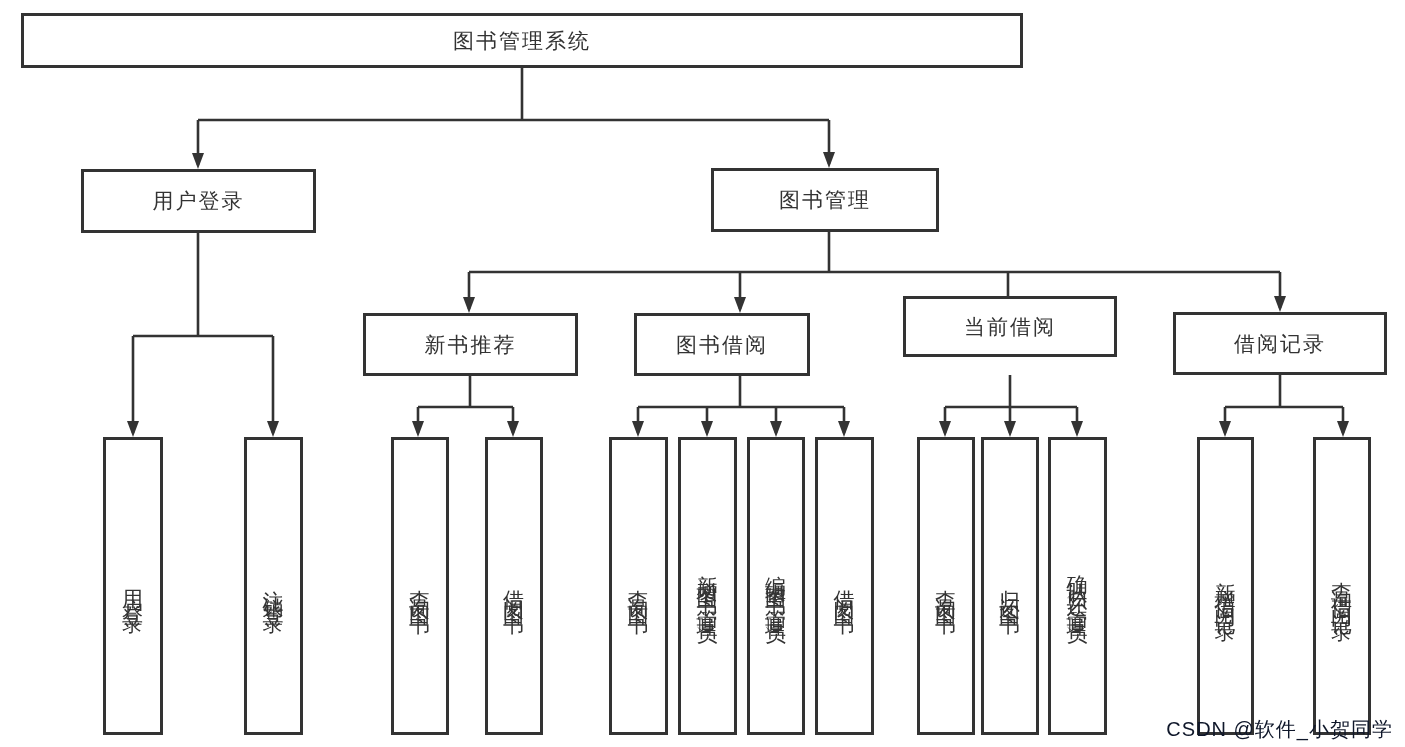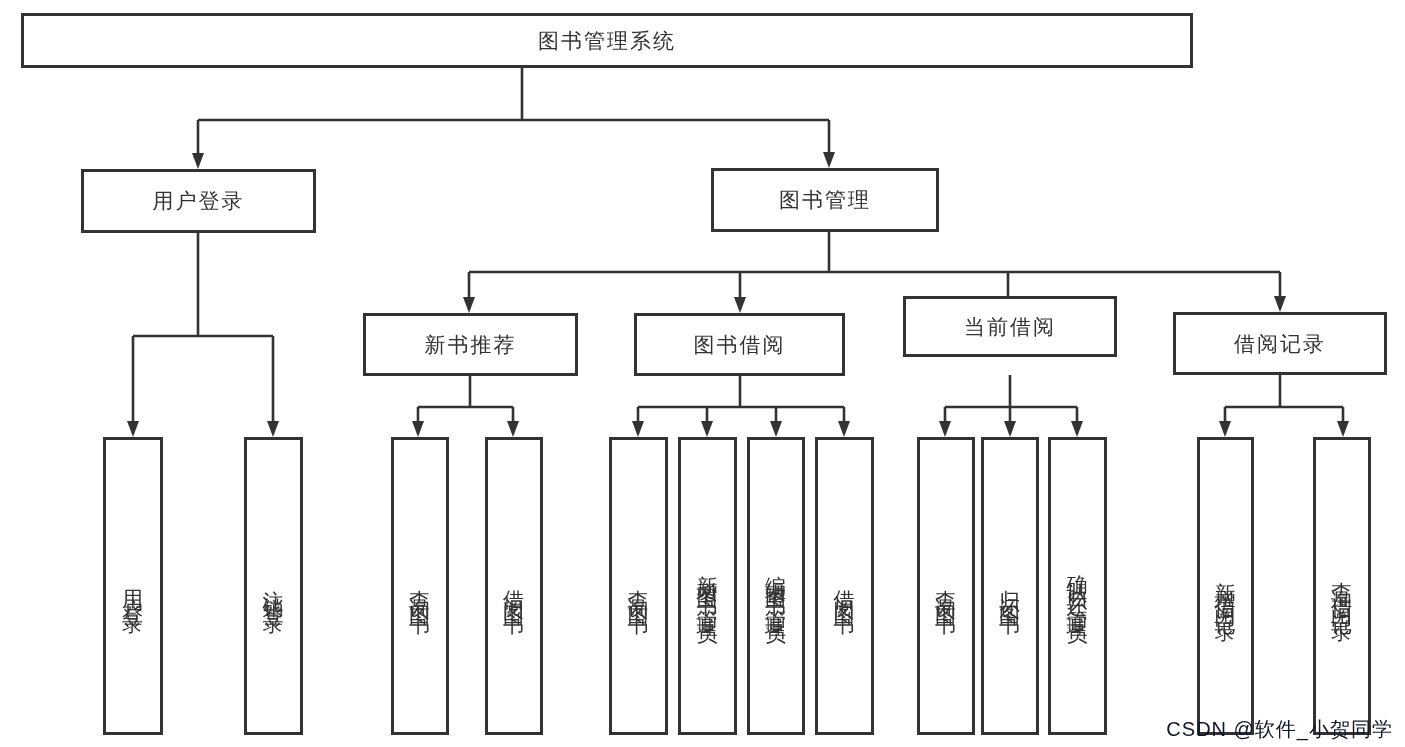--- a/index.html
+++ b/index.html
@@ -83,35 +83,35 @@
       <polygon points="770,421 782,421 776,437"></polygon>
       <polygon points="838,421 850,421 844,437"></polygon>
       <polygon points="939,421 951,421 945,437"></polygon>
       <polygon points="1004,421 1016,421 1010,437"></polygon>
       <polygon points="1071,421 1083,421 1077,437"></polygon>
       <polygon points="1219,421 1231,421 1225,437"></polygon>
       <polygon points="1337,421 1349,421 1343,437"></polygon>
     </g>
   </svg>
 
-  <div class="node hbox" style="left:21px;top:13px;width:1172px;height:55px;">
+  <div class="node hbox" style="left:21px;top:13px;width:1002px;height:55px;">
     <span>图书管理系统</span>
   </div>
 
   <div class="node hbox" style="left:81px;top:169px;width:235px;height:64px;">
     <span>用户登录</span>
   </div>
   <div class="node hbox" style="left:711px;top:168px;width:228px;height:64px;">
     <span>图书管理</span>
   </div>
 
   <div class="node hbox" style="left:363px;top:313px;width:215px;height:63px;">
     <span>新书推荐</span>
   </div>
-  <div class="node hbox" style="left:634px;top:313px;width:211px;height:63px;">
+  <div class="node hbox" style="left:634px;top:313px;width:176px;height:63px;">
     <span>图书借阅</span>
   </div>
   <div class="node hbox" style="left:903px;top:296px;width:214px;height:61px;">
     <span>当前借阅</span>
   </div>
   <div class="node hbox" style="left:1173px;top:312px;width:214px;height:63px;">
     <span>借阅记录</span>
   </div>
 
   <div class="node vbox" style="left:103px;top:437px;width:60px;height:298px;">

